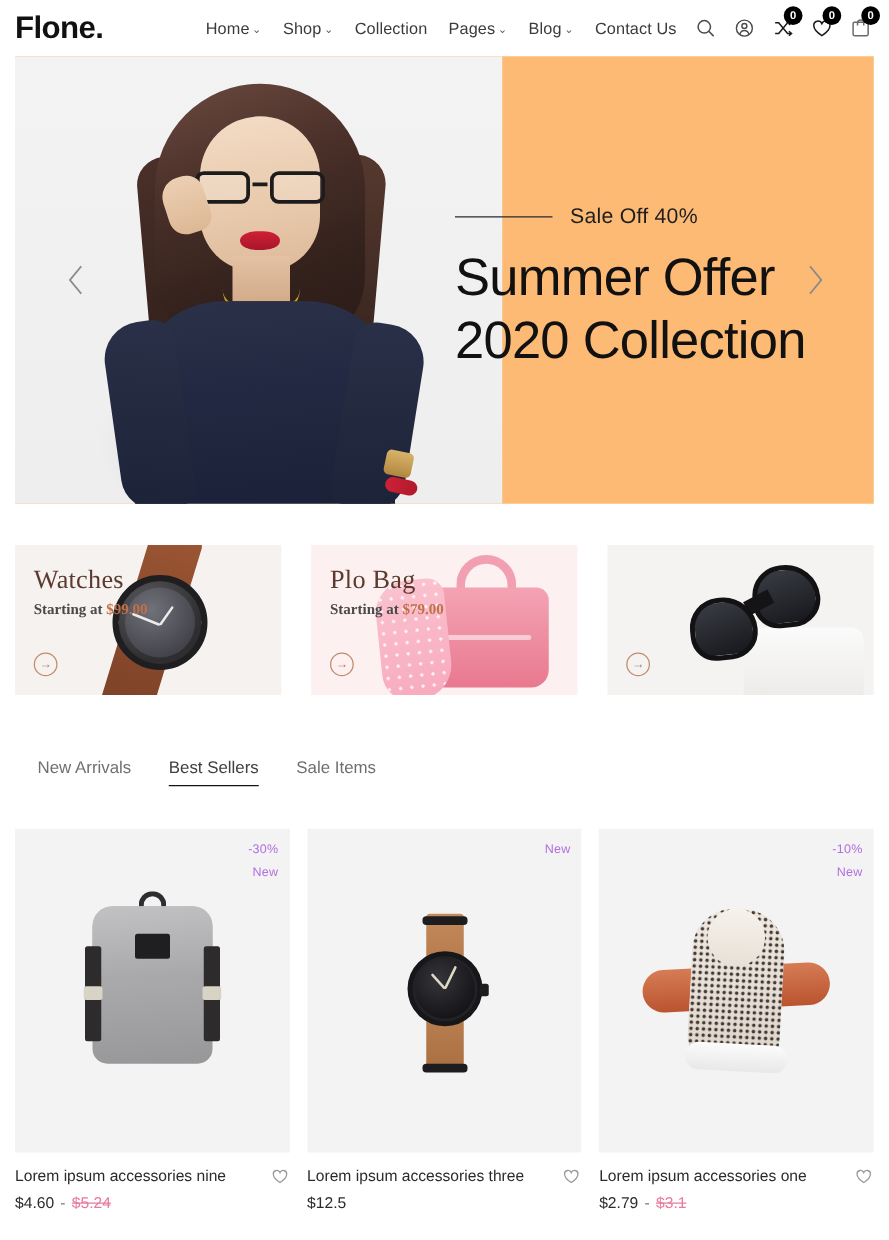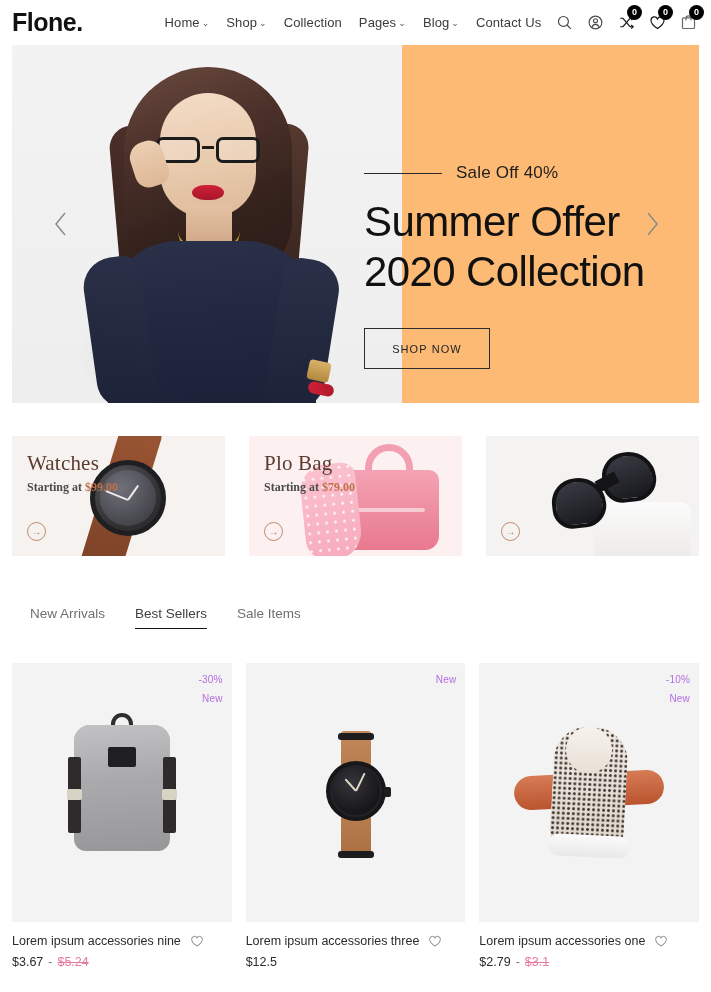--- a/index.html
+++ b/index.html
@@ -467,20 +467,21 @@
     letter-spacing: 0.2px;
   }
   .pinfo {
     padding-top: 11px;
     display: flex;
     flex-direction: column;
   }
   .ptitle-row {
     display: flex;
     align-items: center;
+    justify-content: space-between;
     gap: 8px;
   }
   .ptitle {
     font-size: 12.5px;
     color: #2b2b2b;
     cursor: pointer;
     white-space: nowrap;
     overflow: hidden;
     text-overflow: ellipsis;
   }
@@ -705,21 +706,20 @@
     <div class="model-nails"></div>
   </div>
 
   <div class="hero-content">
     <div class="hero-eyebrow">
       <span class="line"></span>
       <span class="txt">Sale Off 40%</span>
     </div>
     <div class="hero-title">Summer Offer</div>
     <div class="hero-title">2020 Collection</div>
-    <button class="hero-btn">SHOP NOW</button>
   </div>
 
   <div class="hero-arrow prev">
     <svg width="16" height="26" viewBox="0 0 16 26" fill="none" stroke="#8b8b8b" stroke-width="1.5">
       <path d="M12 2L3 13l9 11"></path>
     </svg>
   </div>
   <div class="hero-arrow next">
     <svg width="16" height="26" viewBox="0 0 16 26" fill="none" stroke="#8b8b8b" stroke-width="1.5">
       <path d="M4 2l9 11-9 11"></path>
@@ -802,21 +802,21 @@
     <div class="pinfo">
       <div class="ptitle-row">
         <div class="ptitle">Lorem ipsum accessories nine</div>
         <div class="pwish">
           <svg width="14" height="14" viewBox="0 0 24 24" fill="none" stroke="#9a9a9a" stroke-width="1.8">
             <path d="M12 20.5C12 20.5 2.8 14.6 2.8 8.8A4.8 4.8 0 0 1 12 6.9a4.8 4.8 0 0 1 9.2 1.9c0 5.8-9.2 11.7-9.2 11.7z"></path>
           </svg>
         </div>
       </div>
       <div class="pprice">
-        <span>$3.67</span>
+        <span>$4.60</span>
         <span class="dash">-</span>
         <span class="old">$5.24</span>
       </div>
     </div>
   </div>
 
   <div class="product">
     <div class="pimg">
       <div class="pbadges">
         <div class="pbadge">New</div>

